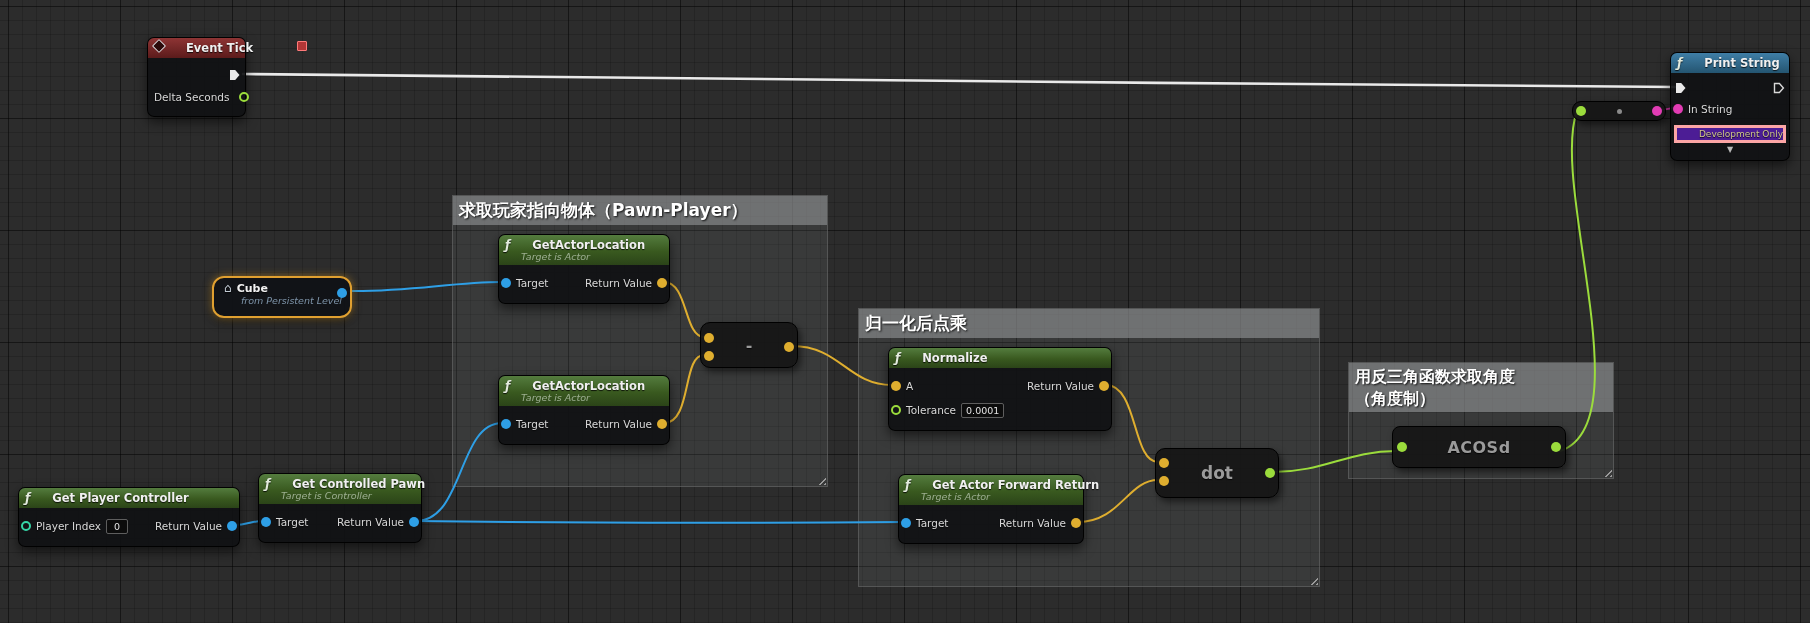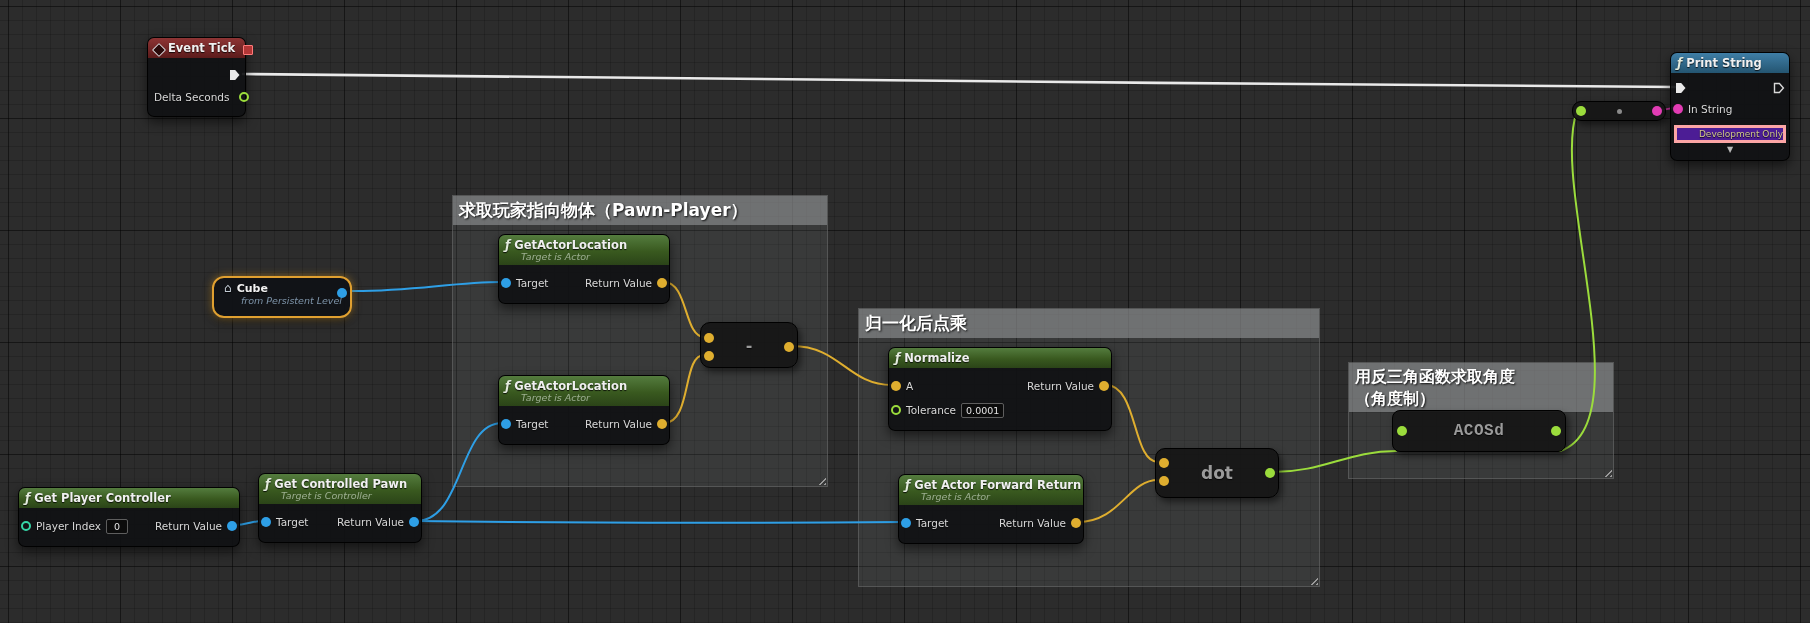--- a/index.html
+++ b/index.html
@@ -33,21 +33,21 @@
   .w-obj{stroke:#2e9fe6;stroke-width:2px;}
   .w-vec{stroke:#dfae2f;stroke-width:2px;}
   .w-float{stroke:#9bdc3c;stroke-width:2px;}
   .w-str{stroke:#e23cb4;stroke-width:2px;}
   
   .node{
     position:absolute;background:rgba(16,17,19,0.93);border:1px solid rgba(0,0,0,0.9);
     border-radius:7px;box-shadow:0 5px 12px rgba(0,0,0,0.55);color:#d6d6d6;
   }
   .hdr{border-radius:6px 6px 0 0;padding:3px 7px 3px 6px;}
-  .hdr-top{display:flex;align-items:flex-end;gap:4px;}
+  .hdr-top{display:flex;align-items:flex-start;gap:22px;}
   .hdr-green{background:linear-gradient(180deg,#547c3e 0%,#39591f 55%,#2b4418 100%);}
   .hdr-red{background:linear-gradient(180deg,#8e3434 0%,#5c1b1b 100%);}
   .hdr-blue{background:linear-gradient(180deg,#3f7ea6 0%,#245571 100%);}
   .node-title{font-size:11.5px;font-weight:bold;color:#f0f0f0;text-shadow:0 1px 1px rgba(0,0,0,0.8);white-space:nowrap;}
   .node-subtitle{font-size:9.5px;font-style:italic;color:rgba(220,230,215,0.62);margin:-1px 0 0 16px;white-space:nowrap;}
   .fn-icon{font-style:italic;font-weight:bold;font-size:12px;color:#e4ecde;text-shadow:0 1px 1px rgba(0,0,0,0.8);}
   .grow{flex:1;}
   .body{padding:6px 0 8px;}
   .row{display:flex;align-items:center;gap:5px;padding:0 6px;height:24px;}
   .plabel{font-size:10.5px;color:#d8d8d8;text-shadow:0 1px 1px rgba(0,0,0,0.7);white-space:nowrap;}
@@ -278,21 +278,21 @@
     </div>
   </div>
 
   <div class="compact" style="left:1155px;top:448px;width:122px;height:48px;">
     <span class="pin p-vec abs" style="left:3px;top:9px;"></span>
     <span class="pin p-vec abs" style="left:3px;top:27px;"></span>
     <span class="op" style="font-size:17px;">dot</span>
     <span class="pin p-float abs" style="right:3px;top:19px;"></span>
   </div>
 
-  <div class="compact" style="left:1392px;top:410px;width:172px;height:40px;border-radius:8px;font-family:Liberation Mono, monospace;">
+  <div class="compact" style="left:1392px;top:426px;width:172px;height:40px;border-radius:8px;">
     <span class="pin p-float abs" style="left:4px;top:15px;"></span>
     <span class="op" style="font-size:16px;letter-spacing:0.5px;">ACOSd</span>
     <span class="pin p-float abs" style="right:4px;top:15px;"></span>
   </div>
 
   <div class="node" style="left:18px;top:487px;width:220px;">
     <div class="hdr hdr-green">
       <div class="hdr-top">
         <span class="fn-icon">ƒ</span>
         <span class="node-title">Get Player Controller</span>

